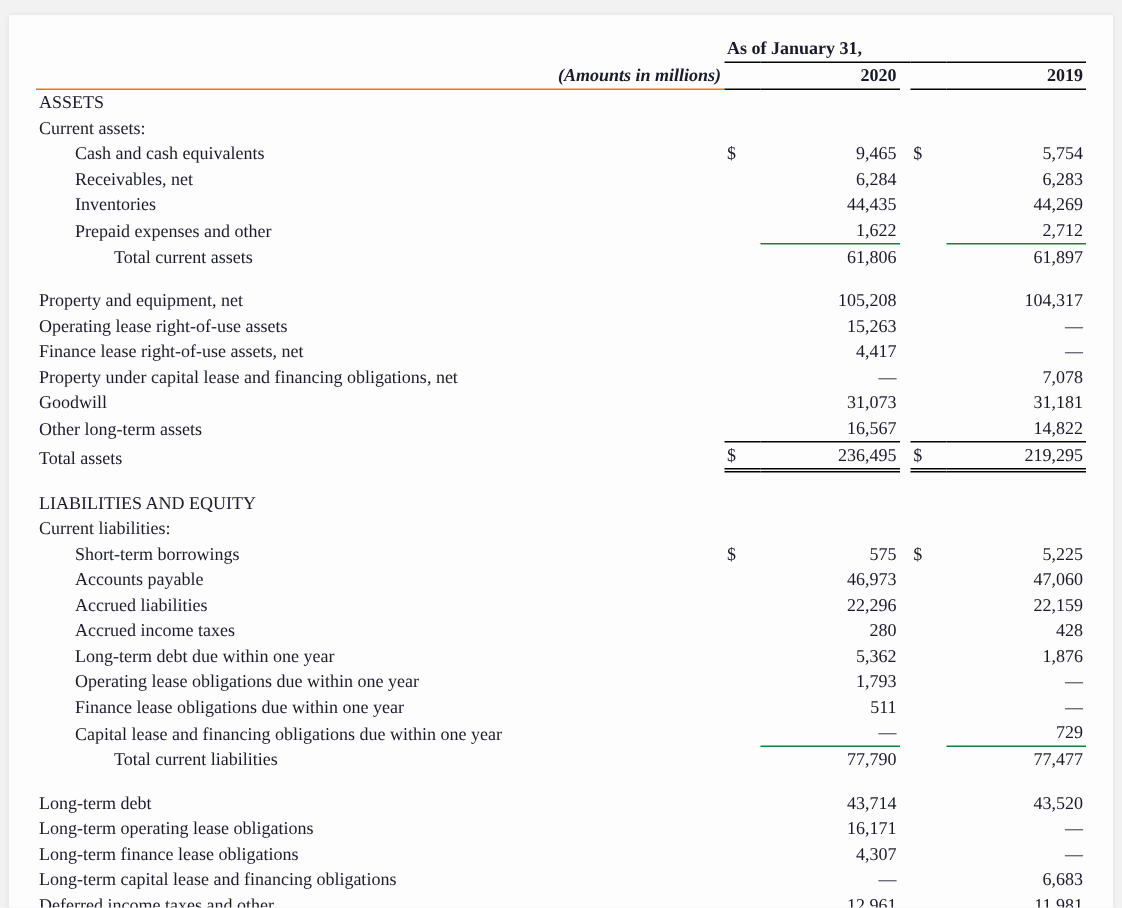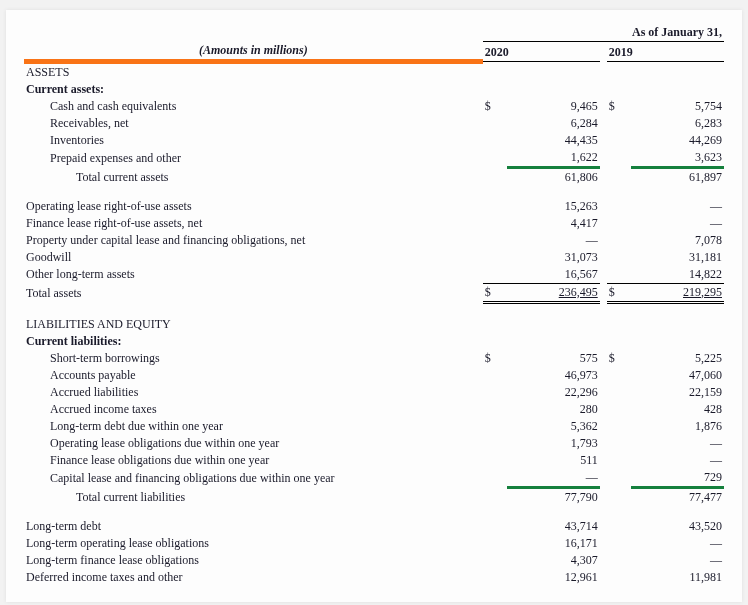--- a/index.html
+++ b/index.html
@@ -31,31 +31,31 @@
     padding: 1px 2px;
     vertical-align: bottom;
     white-space: nowrap;
     overflow: hidden;
   }
   .col-label { width: 384px; }
   .col-cur   { width: 20px; text-align: left; }
   .col-val   { width: 78px; text-align: right; }
   .col-gap   { width: 6px; }
 
-  .hdr-row td { border-bottom: 1px solid #000; font-weight: bold; text-align: left; }
-  .super-hdr td { text-align: right; font-weight: bold; }
+  .hdr-row td { border-bottom: 1px solid #000; font-weight: bold; text-align: right; }
+  .super-hdr td { text-align: left; font-weight: bold; }
   .super-hdr .span { border-bottom: 1px solid #000; }
   .unitnote { font-style: italic; }
   .section { font-weight: normal; }
-  .sub { font-weight: bold; }
+  .sub { font-weight: normal; }
   .i1 { padding-left: 26px; }
   .i2 { padding-left: 52px; }
 
-  .ul td.col-val { border-top: 3px solid #15803d; }
-  .dl td.col-val { border-top: 1px solid #000; border-bottom: 3px double #000; text-decoration: underline; }
+  .ul td.col-val { border-top: 1px solid #15803d; }
+  .dl td.col-val { border-top: 1px solid #000; border-bottom: 3px double #000; }
   .dl td.col-cur { border-top: 1px solid #000; border-bottom: 3px double #000; }
 
   .tall td { height: 10px; }
 </style>
 </head>
 <body>
 
 <div class="sheet">
 <table>
   <colgroup>
@@ -66,21 +66,21 @@
     <col class="col-cur">
         <col class="col-val">
   </colgroup>
 
   <tbody>
         <tr class="super-hdr">
     <td></td>
     <td class="span" colspan="5">As of January 31,</td>
   </tr>
   <tr class="hdr-row">
-    <td style="text-align:center;border-bottom:5px solid #f97316;margin-left:40px;" class="unitnote">(Amounts in millions)</td>
+    <td style="text-align:right;border-bottom:1px solid #f97316;margin-left:40px;" class="unitnote">(Amounts in millions)</td>
     <td colspan="2">2020</td>
     <td style="border-bottom:none"></td>
     <td colspan="2">2019</td>
   </tr>
 
   <tr>
           <td class="section">ASSETS</td>
           <td></td>
           <td></td>
           <td></td>
@@ -119,36 +119,44 @@
           <td></td>
           <td></td>
     <td class="col-val">44,269</td>
   </tr>
   <tr>
     <td class="i1">Prepaid expenses and other</td>
     <td></td>
           <td class="col-val">1,622</td>
           <td></td>
           <td></td>
-    <td class="col-val">3,623</td>
+    <td class="col-val">2,712</td>
   </tr>
   <tr class="ul">
     <td class="i2">Total current assets</td>
     <td></td>
           <td class="col-val">61,806</td>
           <td></td>
           <td></td>
     <td class="col-val">61,897</td>
   </tr>
 
   <tr class="tall">
           <td colspan="6"></td>
         </tr>
 
   <tr>
+    <td>Property and equipment, net</td>
+    <td></td>
+          <td class="col-val">105,208</td>
+          <td></td>
+          <td></td>
+    <td class="col-val">104,317</td>
+  </tr>
+  <tr>
     <td>Operating lease right-of-use assets</td>
     <td></td>
           <td class="col-val">15,263</td>
           <td></td>
           <td></td>
     <td class="col-val">—</td>
   </tr>
   <tr>
     <td>Finance lease right-of-use assets, net</td>
     <td></td>
@@ -304,20 +312,28 @@
           <td></td>
     <td class="col-val">—</td>
   </tr>
   <tr>
     <td>Long-term finance lease obligations</td>
     <td></td>
           <td class="col-val">4,307</td>
           <td></td>
           <td></td>
     <td class="col-val">—</td>
+  </tr>
+  <tr>
+    <td>Long-term capital lease and financing obligations</td>
+    <td></td>
+          <td class="col-val">—</td>
+          <td></td>
+          <td></td>
+    <td class="col-val">6,683</td>
   </tr>
   <tr>
     <td>Deferred income taxes and other</td>
     <td></td>
           <td class="col-val">12,961</td>
           <td></td>
           <td></td>
     <td class="col-val">11,981</td>
   </tr>
 

